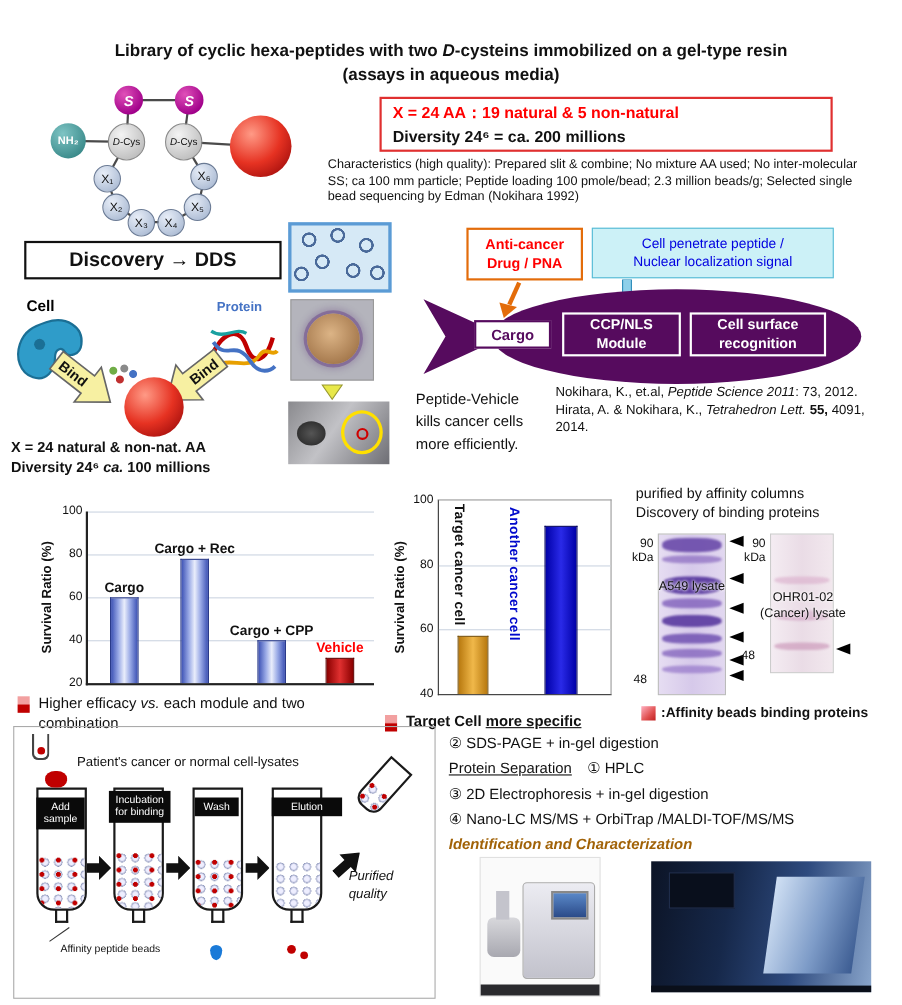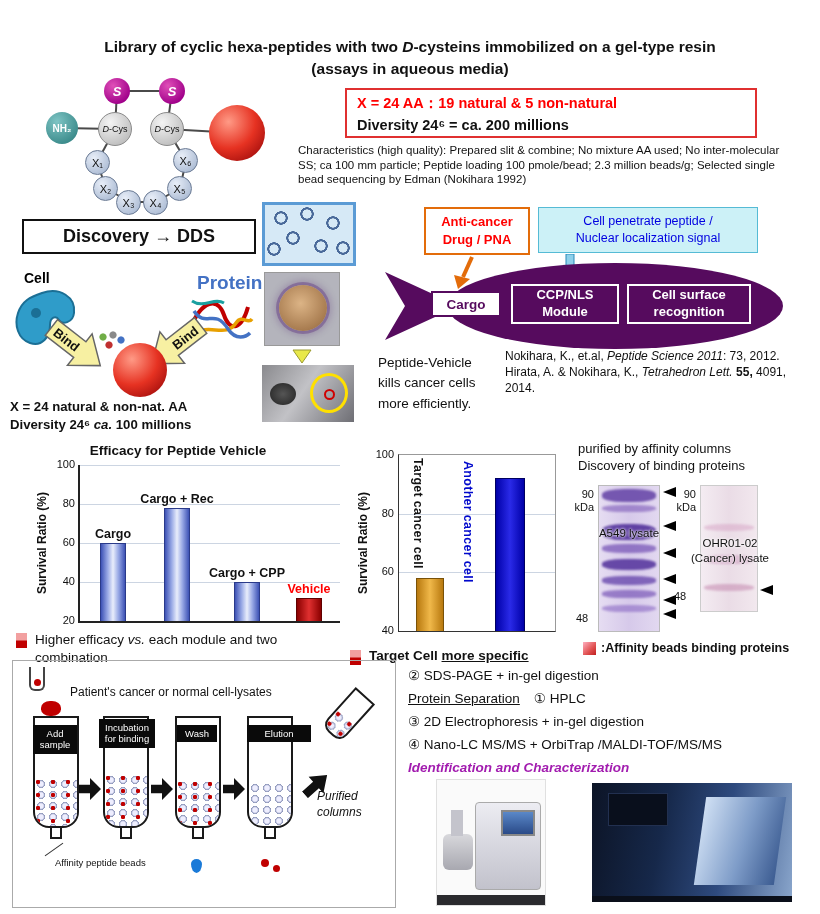--- a/index.html
+++ b/index.html
@@ -174,21 +174,21 @@
     <div style="position:absolute;left:8px;top:18px;width:26px;height:22px;border-radius:50%;background:radial-gradient(#555,#222);"></div>
     <div style="position:absolute;left:48px;top:8px;width:38px;height:40px;border:3px solid #ffe000;border-radius:50%;"></div>
     <div style="position:absolute;left:62px;top:24px;width:11px;height:11px;border:2px solid #d00000;border-radius:50%;"></div>
   </div>
 
   <div class="abs" style="left:24px;top:270px;color:#000000;font-weight:bold;font-size:14px;">Cell</div>
   <svg class="abs" style="left:12px;top:287px;" width="72" height="72" viewBox="0 0 72 72">
     <path d="M30,6 C48,0 64,10 62,26 C61,36 50,38 47,33 C44,28 38,30 38,38 C38,50 30,60 18,56 C6,52 2,38 6,26 C10,14 18,10 30,6 Z" fill="#2f9cc9" stroke="#1b6f95" stroke-width="2"></path>
     <circle cx="24" cy="26" r="5" fill="#1b6f95"></circle>
   </svg>
-  <div class="abs" style="left:197px;top:272px;color:#4472c4;font-weight:bold;font-size:19px;">Protein</div>
+  <div class="abs" style="left:197px;top:272px;color:#4472c4;font-weight:bold;font-size:12px;">Protein</div>
   <svg class="abs" style="left:184px;top:289px;" width="72" height="62" viewBox="0 0 72 62">
     <path d="M6,40 C18,10 34,8 40,26 C46,44 58,40 64,18" stroke="#c00000" fill="none" stroke-width="4"></path>
     <path d="M4,52 C20,28 40,52 52,34 C58,25 64,36 68,30" stroke="#e8a000" fill="none" stroke-width="3.5"></path>
     <path d="M10,22 C22,40 30,18 44,40 C52,52 62,48 66,44" stroke="#4472c4" fill="none" stroke-width="3.5"></path>
     <path d="M8,12 C20,20 30,8 40,14" stroke="#1aa0a0" fill="none" stroke-width="3"></path>
   </svg>
 
   <svg class="abs" style="left:40px;top:317px;overflow:visible;" width="78" height="66">
     <g transform="rotate(38 39 32)">
       <polygon points="4,22 40,22 40,12 66,32 40,52 40,42 4,42" fill="#f7f0a2" stroke="#666" stroke-width="1.5"></polygon>
@@ -219,21 +219,20 @@
     <div>Peptide-Vehicle</div>
     <div>kills cancer cells</div>
     <div>more efficiently.</div>
   </div>
   <div class="abs" style="left:505px;top:349px;width:302px;font-size:12px;line-height:1.32;">
     <div><span>Nokihara, K., et.al, </span><i>Peptide Science 2011</i><span>: 73, 2012.</span></div>
     <div><span>Hirata, A. &amp; Nokihara, K., </span><i>Tetrahedron Lett.</i> <b>55,</b><span> 4091, 2014.</span></div>
   </div>
 
   <div class="abs" style="left:28px;top:443px;width:318px;height:214px;">
-    <div style="text-align:center;font-weight:bold;font-size:13.5px;width:300px;">Efficacy for Peptide Vehicle</div>
     <div class="plot" style="left:50px;top:22px;width:262px;height:158px;border-left:2px solid #222;border-bottom:2px solid #222;">
       <div class="ylab" style="left:-158px;">Survival Ratio (%)</div>
       <div class="grid" style="top:0%"></div>
       <div class="grid" style="top:25%"></div>
       <div class="grid" style="top:50%"></div>
       <div class="grid" style="top:75%"></div>
       <span class="ytick" style="top:0%">100</span>
       <span class="ytick" style="top:25%">80</span>
       <span class="ytick" style="top:50%">60</span>
       <span class="ytick" style="top:75%">40</span>
@@ -390,34 +389,34 @@
 
     <div class="arrow-r" style="left:288px;top:112px;width:30px;transform:rotate(-42deg);"></div>
 
     <div style="position:absolute;left:322px;top:28px;transform:rotate(42deg);">
       <div class="tube-body" style="width:26px;height:52px;border-radius:0 0 10px 10px;">
         <div class="beads red-mix" style="height:22px;"></div>
       </div>
     </div>
     <div style="position:absolute;left:304px;top:128px;font-size:12px;font-style:italic;line-height:1.3;">
       <div>Purified</div>
-        <div>columns</div>
+        <div>quality</div>
     </div>
 
     <div style="position:absolute;left:30px;top:188px;width:22px;height:1px;background:#333;transform:rotate(-35deg);"></div>
     <div style="position:absolute;left:42px;top:196px;font-size:9.5px;">Affinity peptide beads</div>
   </div>
 
   <div class="abs" style="left:408px;top:664px;font-size:13.5px;line-height:23px;">
     <div>② SDS-PAGE + in-gel digestion</div>
     <div><span class="u">Protein Separation</span><span style="display:inline-block;width:14px;"></span><span>① HPLC</span></div>
     <div>③ 2D Electrophoresis + in-gel digestion</div>
     <div>④ Nano-LC MS/MS + OrbiTrap /MALDI-TOF/MS/MS</div>
   </div>
-  <div class="abs" style="left:408px;top:760px;color:#a21caf;font-weight:bold;font-style:italic;font-size:13.5px;">Identification and Characterization</div>
+  <div class="abs" style="left:408px;top:760px;color:#a16207;font-weight:bold;font-style:italic;font-size:13.5px;">Identification and Characterization</div>
 
   <div class="abs" style="left:436px;top:779px;width:110px;height:127px;background:#fafafa;border:1px solid #e0e0e0;">
     <div style="position:absolute;left:6px;top:54px;width:30px;height:36px;background:linear-gradient(#d8d8dc,#a8a8b0);border-radius:6px;"></div>
     <div style="position:absolute;left:14px;top:30px;width:12px;height:26px;background:#c4c4cc;"></div>
     <div style="position:absolute;left:38px;top:22px;width:66px;height:88px;background:linear-gradient(180deg,#ececf2,#c2c2cc);border:1px solid #aaa;border-radius:4px;"></div>
     <div style="position:absolute;left:64px;top:30px;width:34px;height:26px;background:linear-gradient(#5a88c8,#2a4a88);border:2px solid #888;"></div>
     <div style="position:absolute;left:0;bottom:0;width:100%;height:10px;background:#2a2a2e;"></div>
   </div>
   <div class="abs" style="left:592px;top:783px;width:200px;height:119px;background:linear-gradient(100deg,#0c1426 0%,#16284a 35%,#2e4a7e 65%,#8aa6cc 100%);">
     <div style="position:absolute;left:8%;top:8%;width:30%;height:28%;background:#090f1c;border:1px solid #223050;"></div>

